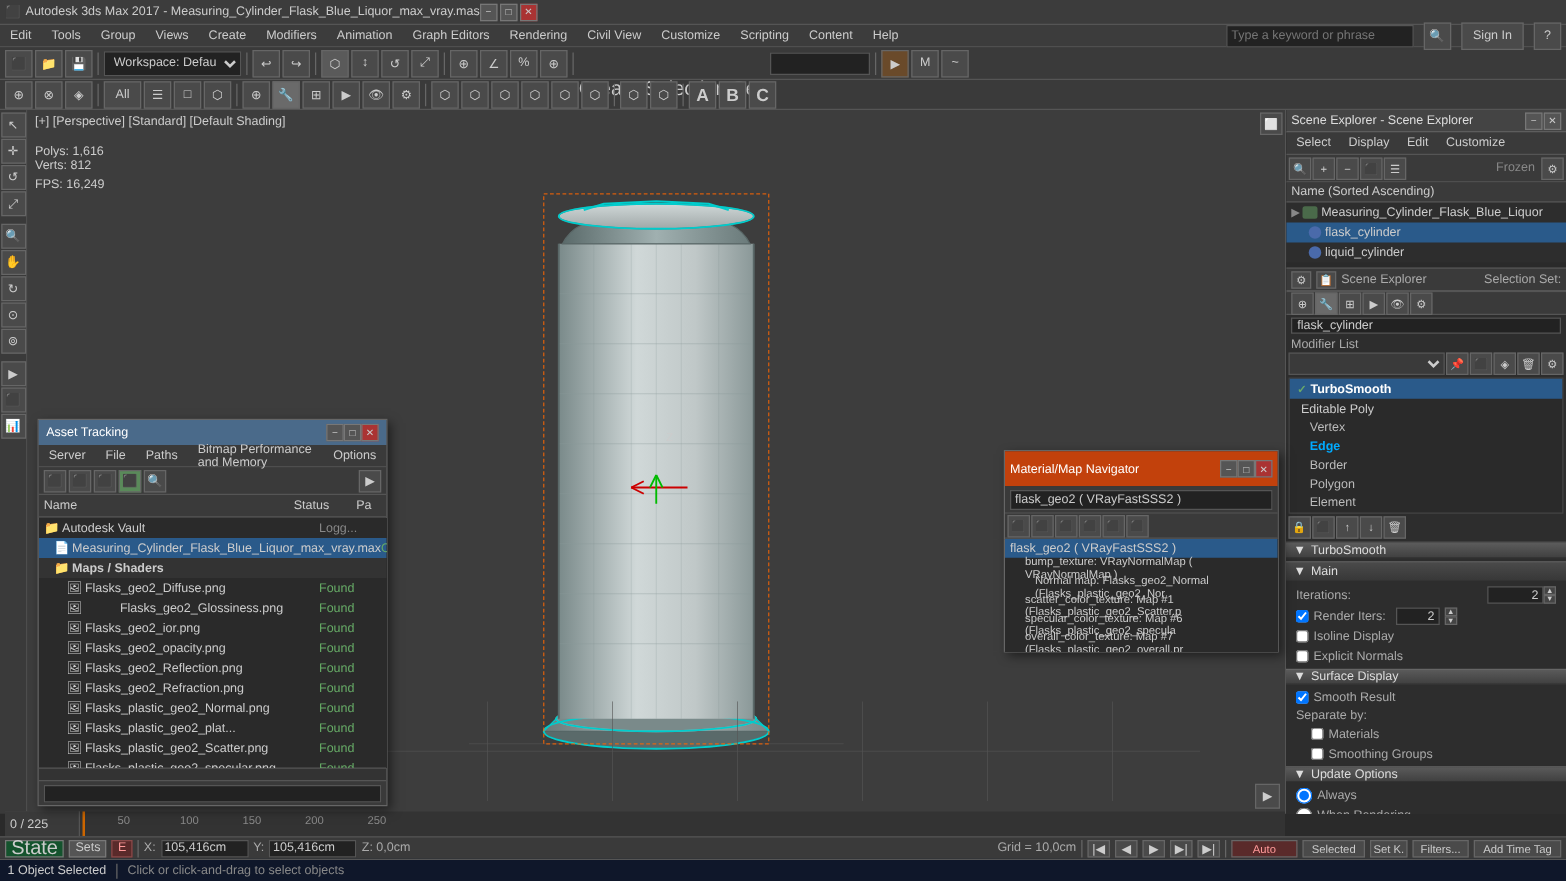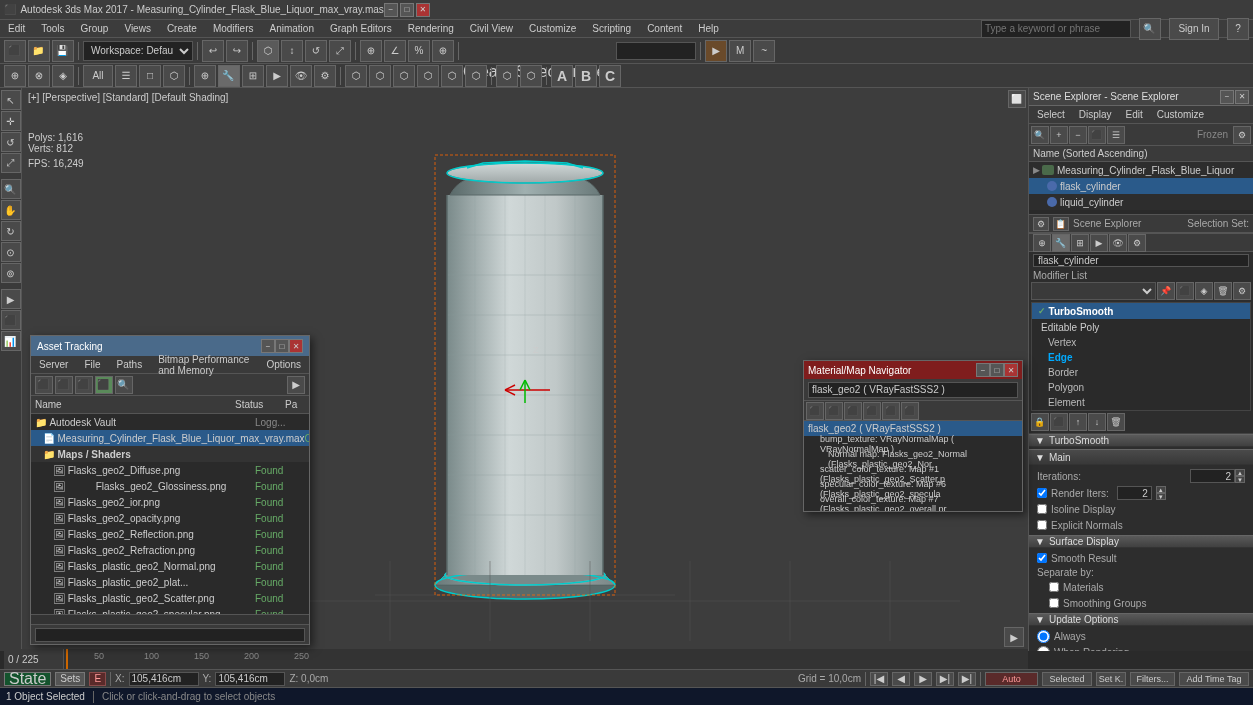--- a/index.html
+++ b/index.html
@@ -375,22 +375,22 @@
       position: absolute;
       right: 225px;
       top: 270px;
       width: 220px;
       background: #2d2d2d;
       border: 1px solid #666;
       box-shadow: 3px 3px 8px rgba(0,0,0,0.5);
       z-index: 100;
     }
     #mat-navigator .mn-title {
-      background: #7f1d1d;
-      height: 18px;
+      background: #c2410c;
+      height: 28px;
       display: flex;
       align-items: center;
       padding: 0 4px;
       font-size: 10px;
       color: #fff;
       cursor: move;
     }
     #mat-navigator .mn-input-row {
       background: #3a3a3a;
       height: 22px;
@@ -591,21 +591,21 @@
     <div class="tb-btn" style="width:20px; height:20px;">▶</div>
     <div class="tb-btn" style="width:20px; height:20px;">⬛</div>
     <div class="tb-btn" style="width:20px; height:20px;">📊</div>
   </div>
 
   <div id="viewport-area">
 
     <div style="position:absolute; top:4px; left:6px; font-size:10px; color:#ccc; z-index:10; pointer-events:none;">[+] [Perspective] [Standard] [Default Shading]</div>
 
     <div style="position:absolute; top:4px; left:6px; font-size:10px; color:#ccc; z-index:10; pointer-events:none; margin-top:12px;">
-      <div style="margin-top:28px;">
+      <div style="margin-top:12px;">
         <span>Polys: </span>
         <span>1,616</span>
       </div>
       <div>
         <span>Verts: </span>
         <span>812</span>
       </div>
       <div style="margin-top:4px;">
         <span>FPS: </span>
         <span>16,249</span>

